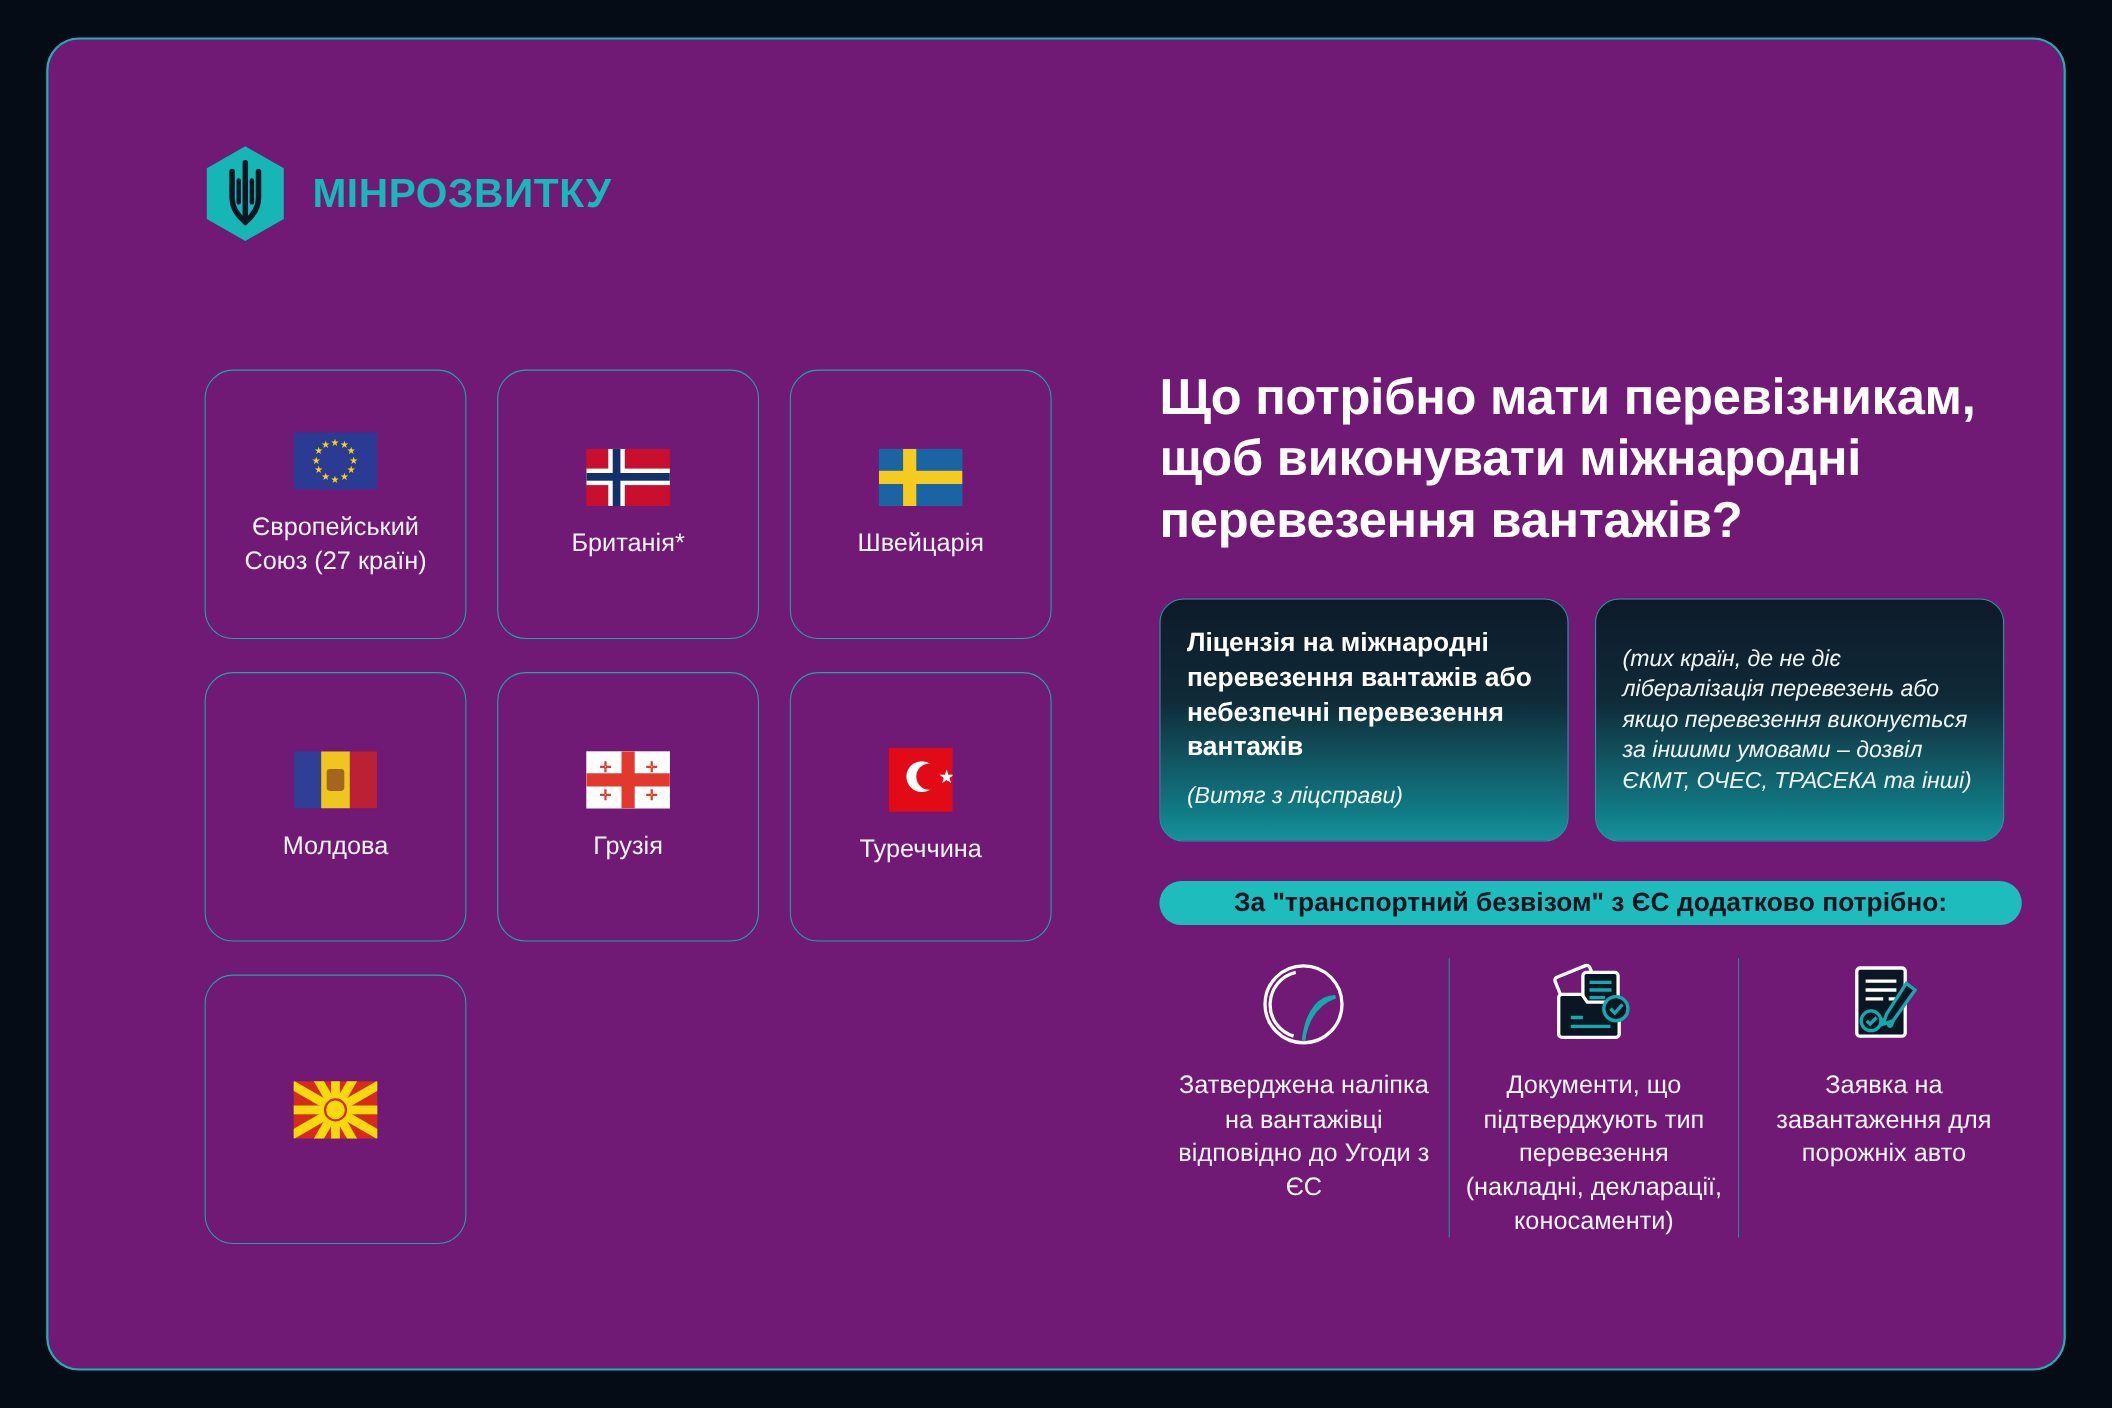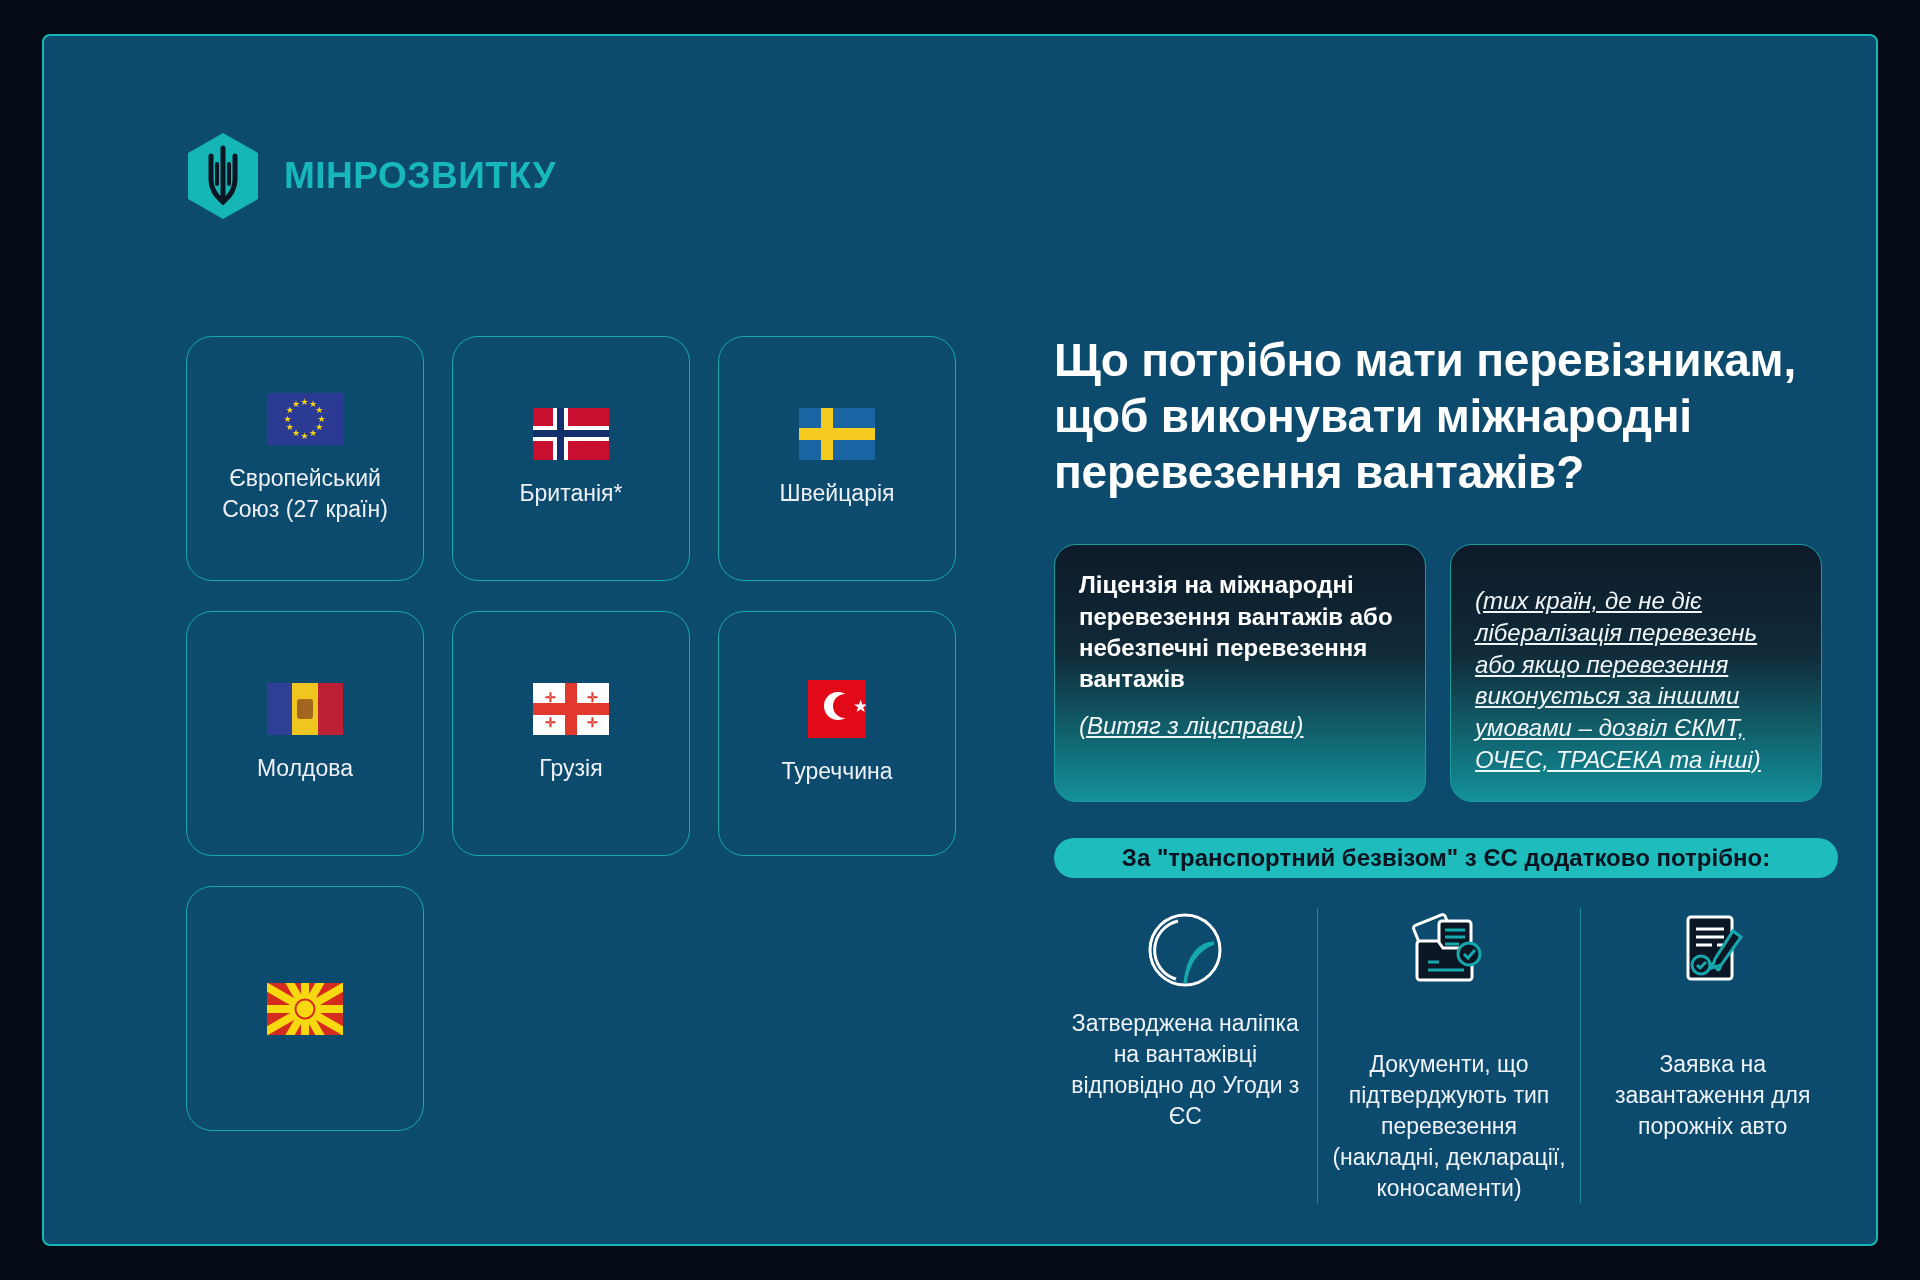--- a/index.html
+++ b/index.html
@@ -19,22 +19,22 @@
     height: 1280px;
     background: #050c16;
   }
   .frame {
     position: absolute;
     left: 42px;
     top: 34px;
     width: 1836px;
     height: 1212px;
     border: 2px solid #16b6b6;
-    border-radius: 8px;
-    background: #0c4a6e;
+    border-radius: 30px;
+    background: #701a75;
     box-sizing: border-box;
   }
 
   
   .header {
     position: absolute;
     left: 100px;
     top: 68px;
     right: 90px;
     height: 110px;
@@ -211,24 +211,23 @@
   .box h3 {
     margin: 0;
     color: #ffffff;
     font-size: 24px;
     line-height: 1.3;
     font-weight: 700;
   }
   .box p {
     margin: 16px 0 0 0;
     color: #f0f5f8;
-    font-size: 24px;
+    font-size: 21px;
     line-height: 1.32;
     font-style: italic;
-    text-decoration: underline;
   }
   .banner {
     margin-top: 36px;
     background: #1fbcbd;
     border-radius: 20px;
     height: 40px;
     display: flex;
     align-items: center;
     justify-content: center;
     width: 784px;
@@ -245,21 +244,21 @@
     width: 790px;
   }
   .step {
     flex: 1;
     display: flex;
     flex-direction: column;
     align-items: center;
     padding: 0 14px;
     box-sizing: border-box;
   }
-  .step + .step { border-left: 1.4px solid #1c8e93; gap: 41px; }
+  .step + .step { border-left: 1.4px solid #1c8e93; }
   .step-icon { height: 84px; display:flex; align-items:center; justify-content:center; }
   .step-label {
     margin-top: 16px;
     color: #eef3f8;
     font-size: 23px;
     line-height: 1.34;
     text-align: center;
   }
 </style>
 </head>

